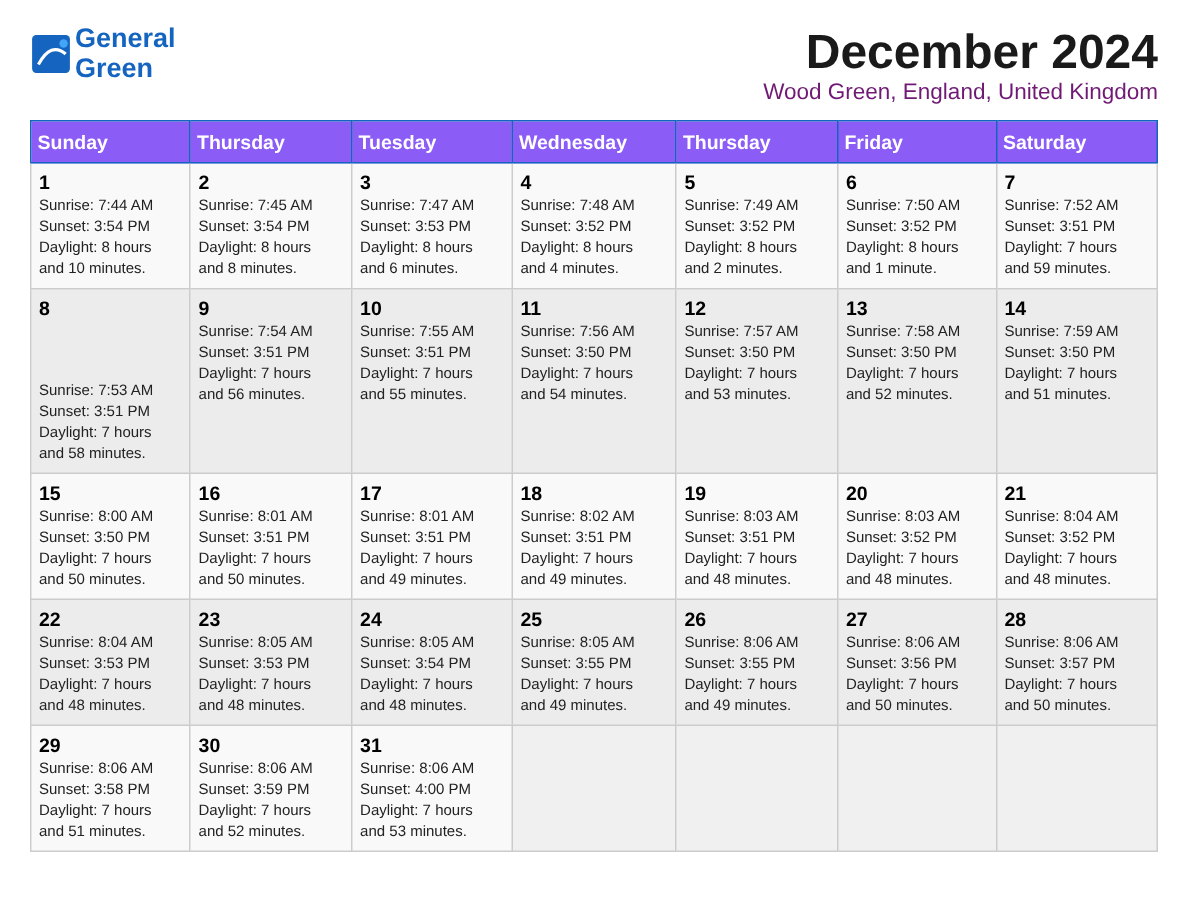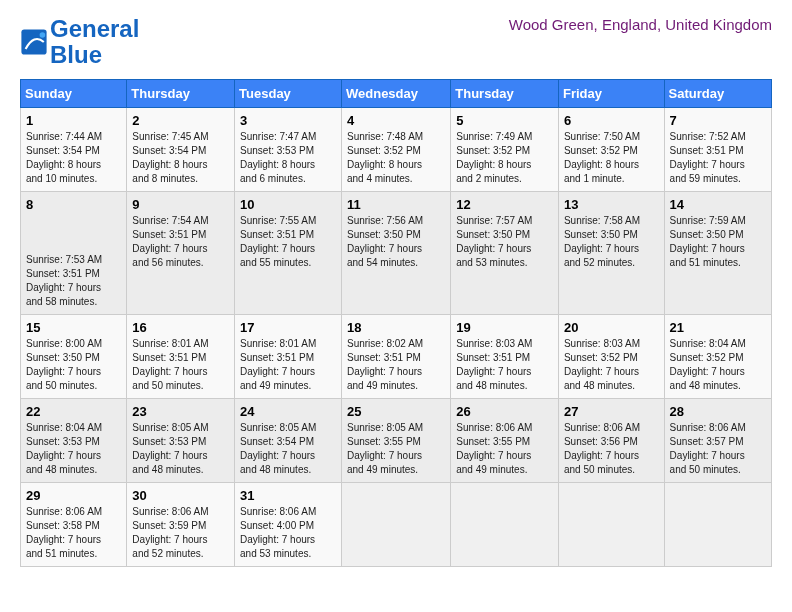--- a/index.html
+++ b/index.html
@@ -14,21 +14,21 @@
       display: flex;
       justify-content: space-between;
       align-items: flex-start;
       margin-bottom: 10px;
     }
     .logo {
       display: flex;
       align-items: center;
     }
     .logo-text {
-      font-size: 24px;
+      font-size: 18px;
       font-weight: bold;
       color: #1a1a1a;
       line-height: 1.1;
     }
     .logo-text span {
       color: #1565c0;
     }
     .logo-icon {
       width: 28px;
       height: 28px;
@@ -45,21 +45,21 @@
     .location {
       font-size: 15px;
       color: #701a75;
     }
     table {
       width: 100%;
       border-collapse: collapse;
       font-size: 11px;
     }
     thead tr th {
-      background-color: #3b82f6;
+      background-color: #8b5cf6;
       color: #fff;
       font-size: 13px;
       font-weight: bold;
       padding: 6px 4px;
       text-align: left;
       border: 1px solid #1565c0;
     }
     tbody tr td {
       vertical-align: top;
       padding: 5px 5px;
@@ -94,24 +94,25 @@
 
 <div class="header">
   <div class="logo">
     <svg class="logo-icon" viewBox="0 0 40 40" xmlns="http://www.w3.org/2000/svg">
       <rect x="2" y="2" width="36" height="36" rx="4" fill="#1565c0"></rect>
       <path d="M8 30 Q20 8 34 20" stroke="#fff" stroke-width="3" fill="none"></path>
       <circle cx="32" cy="10" r="4" fill="#42a5f5"></circle>
     </svg>
     <div class="logo-text">
       <div><span>General</span></div>
-      <div><span style="color:#1565c0">Blue</span></div>
+      <div><span style="color:#1565c0">Green</span></div>
     </div>
   </div>
   <div class="title-area">
+    <div class="month-title">December 2024</div>
     <div class="location">Wood Green, England, United Kingdom</div>
   </div>
 </div>
 
 <table>
   <thead>
     <tr>
 
     <th>Sunday</th>
         <th>Thursday</th>

